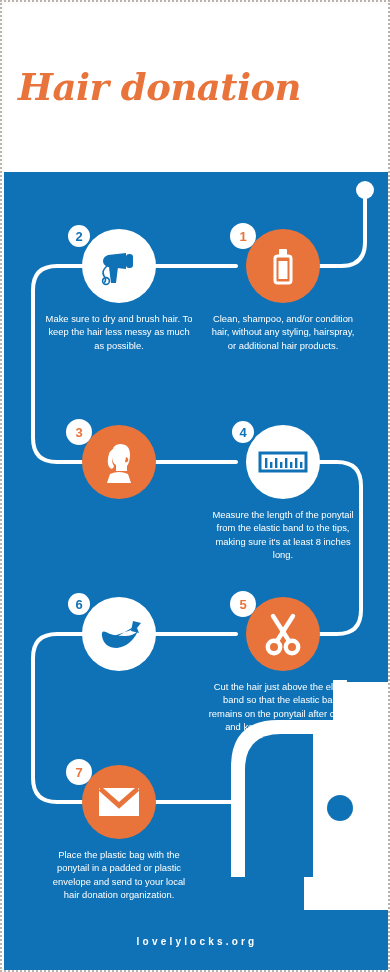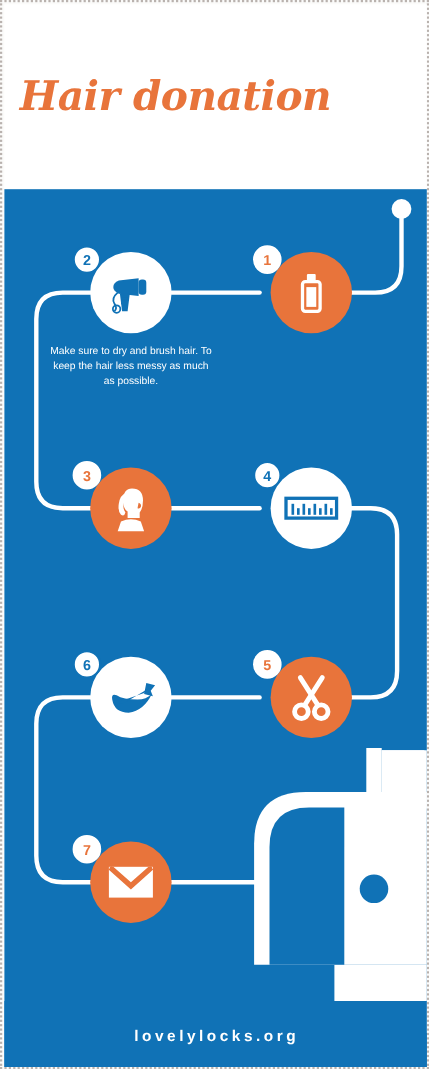--- a/index.html
+++ b/index.html
@@ -83,21 +83,21 @@
   
   #footer{
     position:absolute;left:2px;top:908px;
     width:386px;height:62px;
     background:#1072b6;
     display:flex;align-items:center;justify-content:center;
     z-index:9;
   }
   #footer-text{
     color:#ffffff;
-    font-size:14px;
+    font-size:10px;
     font-weight:700;
     letter-spacing:3.2px;
   }
   #bottom-strip{
     position:absolute;left:2px;top:968px;width:386px;height:2px;background:#fbfbfa;
   }
 </style>
 </head>
 <body>
 
@@ -157,20 +157,21 @@
 
     <div class="step" style="left:196px;top:57px;">
       <div class="circle orange">
         <div class="badge on-orange">1</div>
         <svg class="icon-svg" width="42" height="42" viewBox="0 0 42 42">
           <rect x="17" y="4" width="8" height="7" rx="1" fill="#fff"></rect>
           <rect x="13" y="11" width="16" height="27" rx="2.5" fill="none" stroke="#fff" stroke-width="3"></rect>
           <rect x="16.5" y="16" width="9" height="18" fill="#fff"></rect>
         </svg>
       </div>
+      <div class="caption">Clean, shampoo, and/or condition hair, without any styling, hairspray, or additional hair products.</div>
     </div>
 
     <div class="step" style="left:32px;top:57px;">
       <div class="circle white">
         <div class="badge on-white">2</div>
         <svg class="icon-svg" width="46" height="46" viewBox="0 0 46 46">
           <g fill="#1072b6">
             <path d="M12,12 L30,10 L30,26 L12,24 Q7,22 7,18 Q7,14 12,12 Z"></path>
             <rect x="30" y="11" width="7" height="14" rx="3"></rect>
             <path d="M13,24 L22,24 L20,40 L15,40 Z"></path>
@@ -216,34 +217,36 @@
             <rect x="12" y="15" width="2.4" height="6"></rect>
             <rect x="17" y="11" width="2.4" height="10"></rect>
             <rect x="22" y="15" width="2.4" height="6"></rect>
             <rect x="27" y="11" width="2.4" height="10"></rect>
             <rect x="32" y="15" width="2.4" height="6"></rect>
             <rect x="37" y="11" width="2.4" height="10"></rect>
             <rect x="42" y="15" width="2.4" height="6"></rect>
           </g>
         </svg>
       </div>
+      <div class="caption">Measure the length of the ponytail from the elastic band to the tips, making sure it's at least 8 inches long.</div>
     </div>
 
     <div class="step" style="left:196px;top:425px;">
       <div class="circle orange">
         <div class="badge on-orange">5</div>
         <svg class="icon-svg" width="46" height="46" viewBox="0 0 46 46">
           <g stroke="#ffffff" stroke-width="4.4" stroke-linecap="round" fill="none">
             <line x1="13" y1="5" x2="29" y2="30"></line>
             <line x1="33" y1="5" x2="17" y2="30"></line>
             <circle cx="14" cy="36" r="6.2"></circle>
             <circle cx="32" cy="36" r="6.2"></circle>
           </g>
         </svg>
       </div>
+      <div class="caption">Cut the hair just above the elastic band so that the elastic band remains on the ponytail after cutting and keeps cut hair together.</div>
     </div>
 
     <div class="step" style="left:32px;top:425px;">
       <div class="circle white">
         <div class="badge on-white">6</div>
         <svg class="icon-svg" width="48" height="40" viewBox="0 0 48 40">
           <g fill="#1072b6">
             <path d="M7,22 Q9,34 22,34 Q36,32 43,17 Q38,22 30,22 Q17,22 11,18 Q6,16 7,22 Z"></path>
             <path d="M38,7 L46,9 L42,14 L44,19 L36,17 Z"></path>
             <path d="M36,16 L40,12 L18,25 Q14,27 13,24 Z"></path>
@@ -254,20 +257,21 @@
 
     <div class="step" style="left:32px;top:593px;">
       <div class="circle orange">
         <div class="badge on-orange">7</div>
         <svg class="icon-svg" width="44" height="34" viewBox="0 0 44 34">
           <rect x="2" y="3" width="40" height="28" fill="#ffffff"></rect>
           <path d="M2,3 L22,21 L42,3 L38,3 L22,17 L6,3 Z" fill="#e8743b"></path>
           <path d="M3,4 L22,21 L41,4" fill="none" stroke="#e8743b" stroke-width="4"></path>
         </svg>
       </div>
+      <div class="caption">Place the plastic bag with the ponytail in a padded or plastic envelope and send to your local hair donation organization.</div>
     </div>
 
   </div>
 
   <div id="footer">
     <span id="footer-text">lovelylocks.org</span>
   </div>
   <div id="bottom-strip"></div>
 
 </div>

